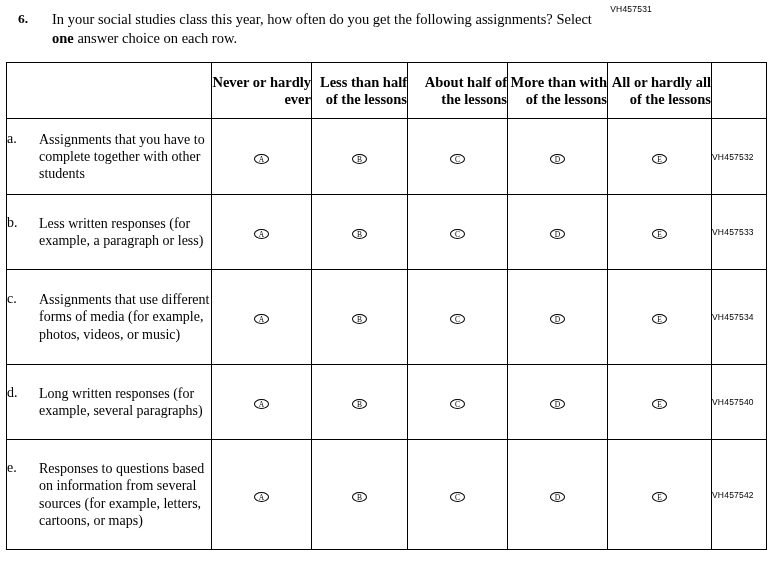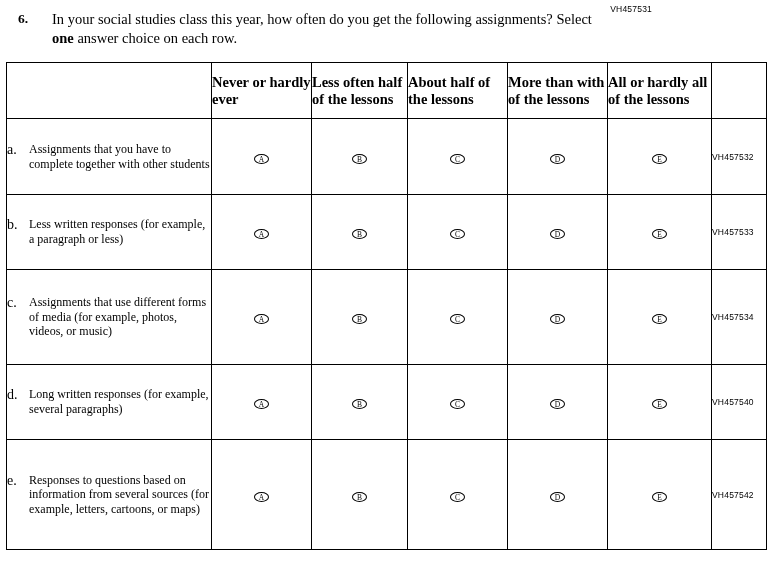--- a/index.html
+++ b/index.html
@@ -68,21 +68,21 @@
   table.matrix td, table.matrix th {
     border: 1px solid #000;
     padding: 0;
     vertical-align: middle;
   }
   th.col-head {
     font-family: "Liberation Serif", serif;
     font-weight: bold;
     font-size: 14.5px;
     line-height: 1.15;
-    text-align: left;
+    text-align: right;
     padding: 6px 3px 7px 3px;
     height: 56px;
     box-sizing: border-box;
   }
   th.blank-head {
     border: 1px solid #000;
   }
   th.idcol-head {
     border: 1px solid #000;
   }
@@ -95,23 +95,23 @@
     align-items: flex-start;
   }
   .stem-letter {
     font-family: "Liberation Serif", serif;
     font-size: 14px;
     width: 14px;
     flex: none;
   }
   .stem-text {
     font-family: "Liberation Serif", serif;
-    font-size: 12px;
+    font-size: 14px;
     line-height: 1.22;
-    margin-left: 8px;
+    margin-left: 18px;
   }
   td.opt {
     text-align: center;
     vertical-align: middle;
   }
   .bubble {
     display: inline-block;
     width: 15px;
     height: 10px;
     border: 1px solid #000;
@@ -151,21 +151,21 @@
       <col style="width:96px">
       <col style="width:100px">
       <col style="width:100px">
       <col style="width:104px">
       <col style="width:55px">
     </colgroup>
     <thead>
       <tr>
         <th class="blank-head"></th>
         <th class="col-head">Never or hardly ever</th>
-        <th class="col-head">Less often half of the lessons</th>
+        <th class="col-head">Less than half of the lessons</th>
         <th class="col-head">About half of the lessons</th>
         <th class="col-head">More than with of the lessons</th>
         <th class="col-head">All or hardly all of the lessons</th>
         <th class="idcol-head"></th>
       </tr>
     </thead>
     <tbody>
       <tr style="height:76px">
         <td class="stem">
           <div class="stem-inner">

